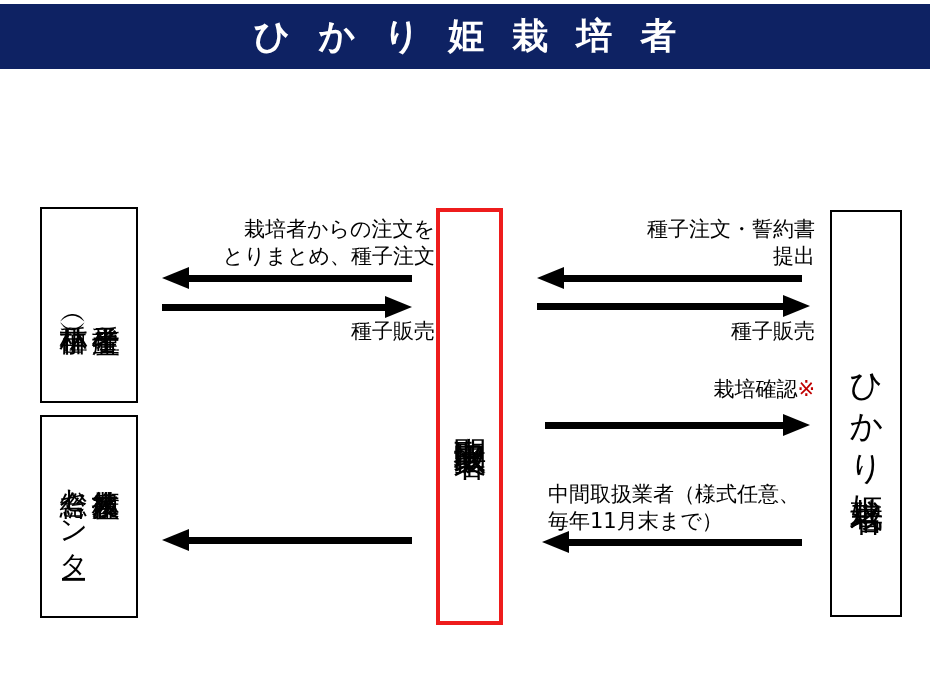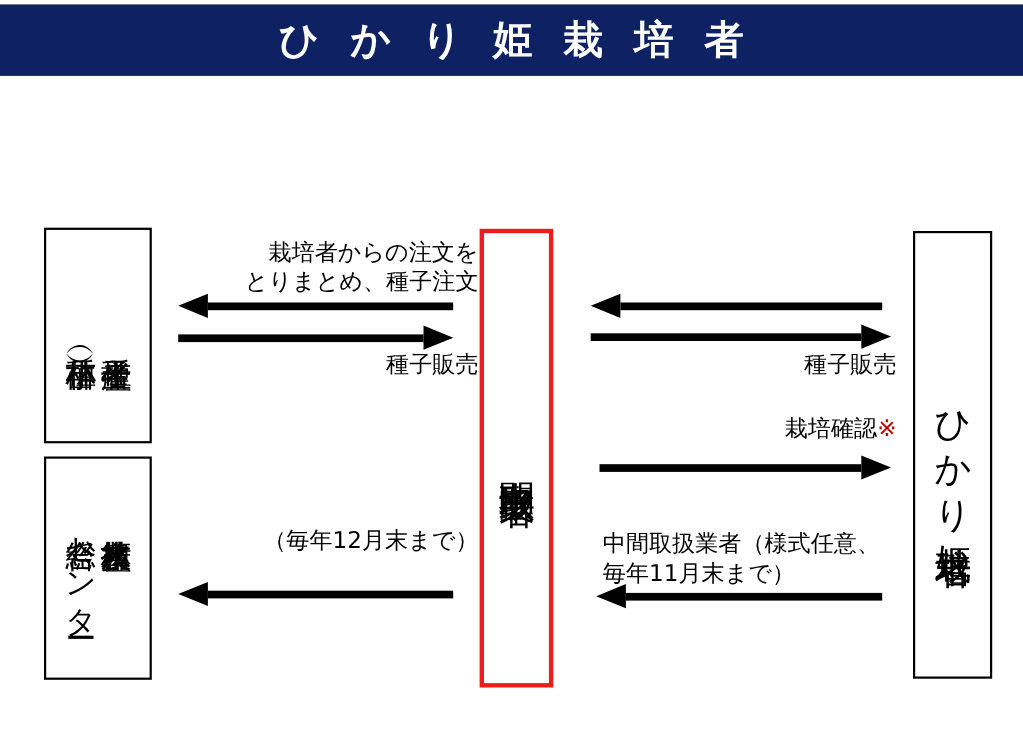--- a/index.html
+++ b/index.html
@@ -120,26 +120,29 @@
   <div class="arrow left a7">
     <span class="head"></span>
     <span class="shaft"></span>
   </div>
 
   <div class="label l1">
     <div>栽培者からの注文を</div>
     <div>とりまとめ、種子注文</div>
   </div>
   <div class="label l2">種子販売</div>
+  <div class="label l3">
+    <div>種子注文・誓約書</div>
+    <div>提出</div>
+  </div>
   <div class="label l4">種子販売</div>
   <div class="label l5">
     <span>栽培確認</span><span class="red">※</span>
   </div>
   <div class="label l6">
-    <div>（毎年12月末まで）</div>
   </div>
   <div class="label l7">
     <div>中間取扱業者（様式任意、</div>
     <div>毎年11月末まで）</div>
   </div>
 
 
 </div>
 
 </body></html>

